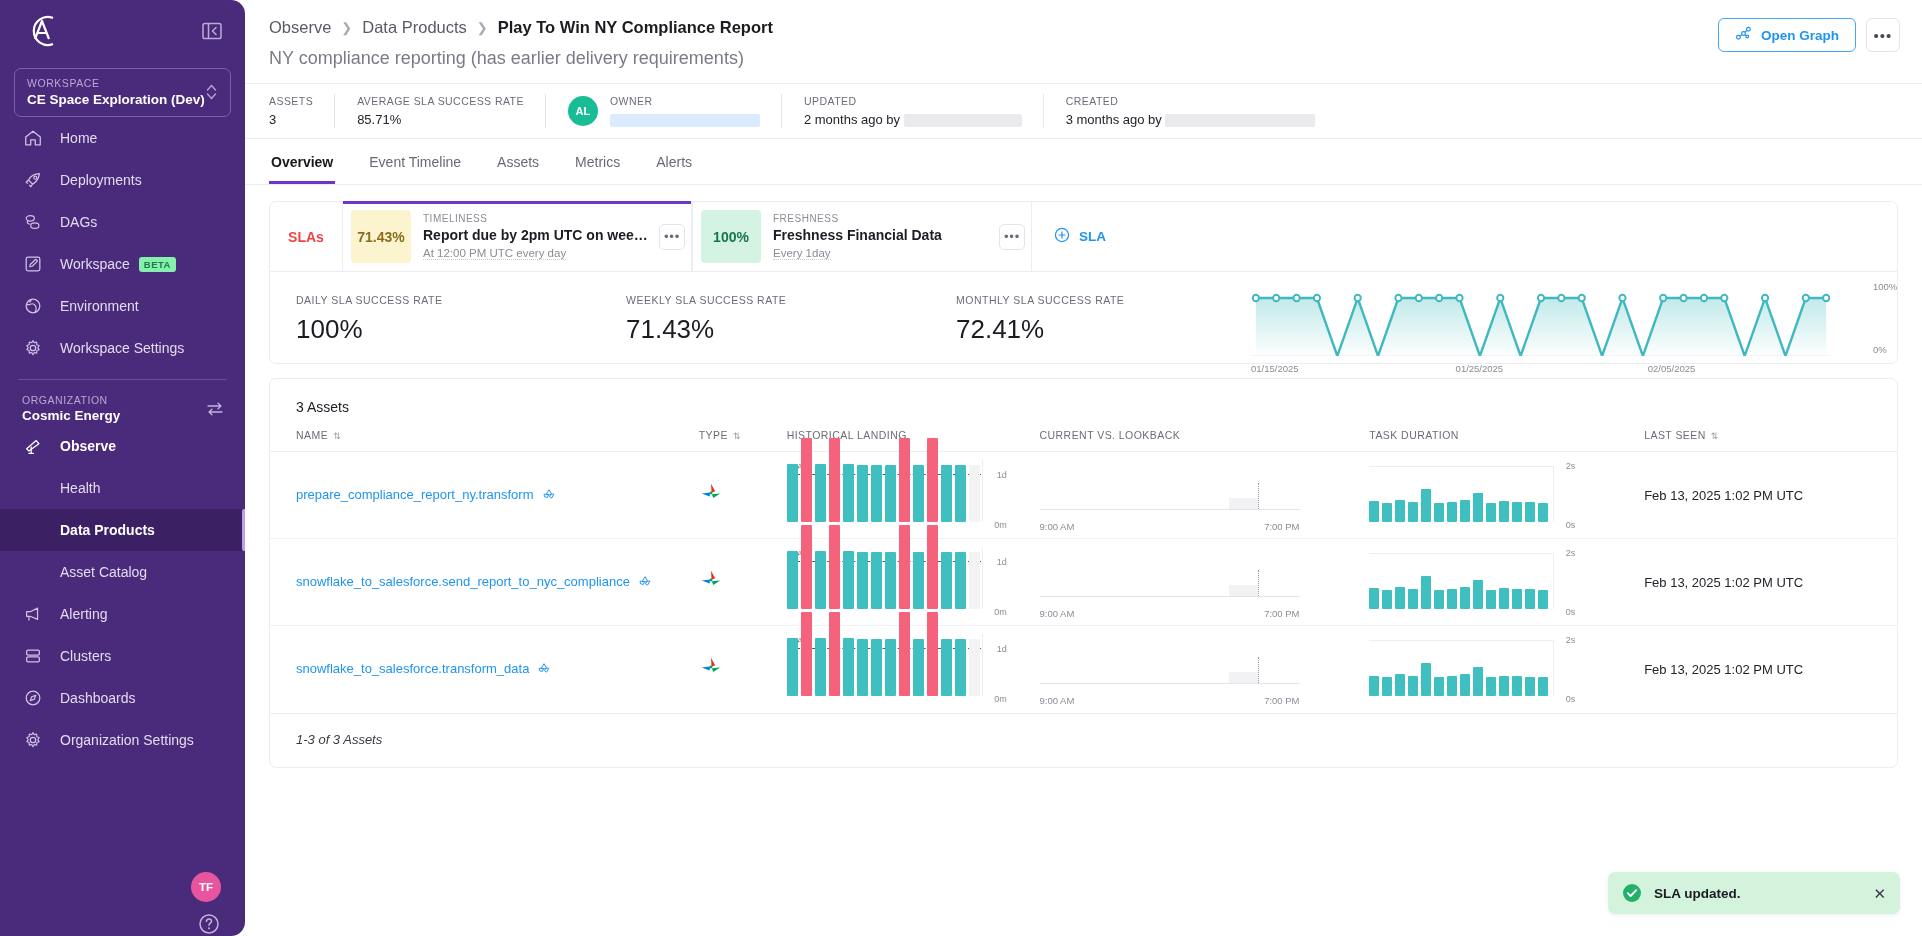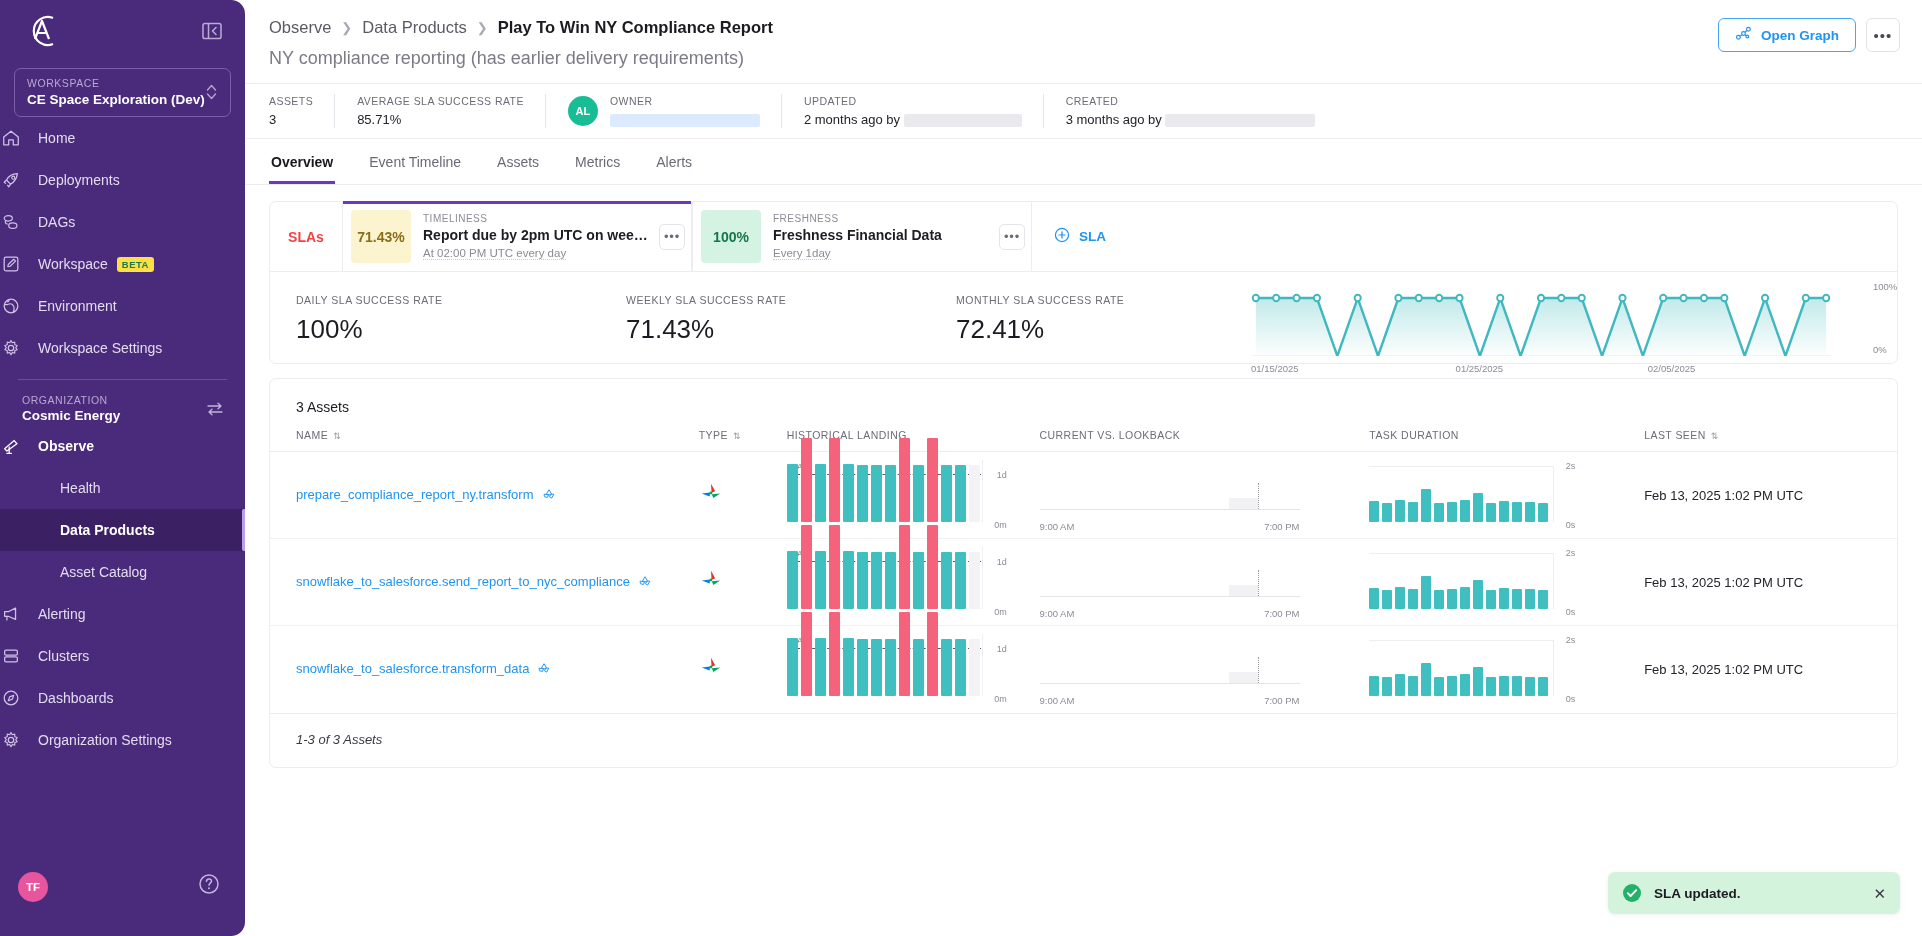--- a/index.html
+++ b/index.html
@@ -34,51 +34,52 @@
     padding: 8px 12px 9px 12px;
     display: flex; align-items: center; justify-content: space-between;
     cursor: pointer;
   }
   .ws-label { font-size: 10.5px; letter-spacing: .55px; color: #b9a8d4; text-transform: uppercase; }
   .ws-name { font-size: 13.5px; color: #ffffff; font-weight: bold; margin-top: 3px; }
   .chev-ud { width: 13px; height: 20px; opacity: .8; }
 
   .nav-item {
     display: flex; align-items: center; height: 42px;
-    color: #e3dbf0; font-size: 14px;
+    padding-left: 22px; color: #e3dbf0; font-size: 14px;
     cursor: pointer; position: relative;
   }
   .nav-item .ic { width: 22px; height: 22px; margin-right: 16px; flex: 0 0 22px;
                   display: flex; align-items: center; justify-content: center; }
   .nav-item.sub { padding-left: 60px; }
   .nav-item.bold { font-weight: bold; color: #fff; }
   .nav-item.active {
     background: #3b2063; font-weight: bold; color: #fff;
   }
   .nav-item.active::after {
     content: ""; position: absolute; right: 0; top: 0; bottom: 0;
     width: 3.5px; background: #b9a0e8; border-radius: 2px 0 0 2px;
   }
   .beta {
-    background: #fde047; color: #1c7a4b; font-size: 9.5px; font-weight: bold;
+    background: #86efac; color: #1c7a4b; font-size: 9.5px; font-weight: bold;
     padding: 2px 5px; border-radius: 3px; margin-left: 9px; letter-spacing: .5px;
   }
   .divider-sb { height: 1px; background: #6a4d9c; margin: 10px 18px; }
   .org-row {
     padding: 4px 20px 2px 22px; display: flex; align-items: center;
     justify-content: space-between;
   }
   .org-label { font-size: 10.5px; letter-spacing: .55px; color: #b9a8d4; text-transform: uppercase; }
   .org-name { font-size: 13.5px; color: #ffffff; font-weight: bold; margin-top: 2px; }
   .swap-ic { width: 20px; height: 20px; opacity: .9; cursor: pointer; }
 
   .sb-bottom {
     position: absolute; bottom: 0; left: 0; right: 0; height: 64px;
-    display: flex; align-items: flex-start; justify-content: space-between;
+    display: flex; align-items: flex-end; justify-content: space-between;
     padding: 0 24px 0 18px;
+    flex-direction: column;
   }
   .avatar-sb {
     width: 30px; height: 30px; border-radius: 50%;
     background: #e8559f; color: #fff; font-size: 11.5px; font-weight: bold;
     display: flex; align-items: center; justify-content: center; cursor: pointer;
   }
   .help-ic { width: 24px; height: 24px; cursor: pointer; opacity: .9; }
 
   
   .main { flex: 1; height: 936px; position: relative; background: #fff; overflow: hidden; }
@@ -501,21 +502,21 @@
     <section class="card">
 
       <div class="sla-strip">
         <div class="sla-label">SLAs</div>
 
         <div class="sla-card selected">
           <div class="sla-pct warn">71.43%</div>
           <div class="sla-texts">
             <div class="sla-kind">TIMELINESS</div>
             <div class="sla-title">Report due by 2pm UTC on week...</div>
-            <div class="sla-sub">At 02:00 PM UTC every day</div>
+            <div class="sla-sub">At 12:00 PM UTC every day</div>
           </div>
           <div class="sla-dots">•••</div>
         </div>
 
         <div class="sla-card">
           <div class="sla-pct ok">100%</div>
           <div class="sla-texts">
             <div class="sla-kind">FRESHNESS</div>
             <div class="sla-title">Freshness Financial Data</div>
             <div class="sla-sub">Every 1day</div>

